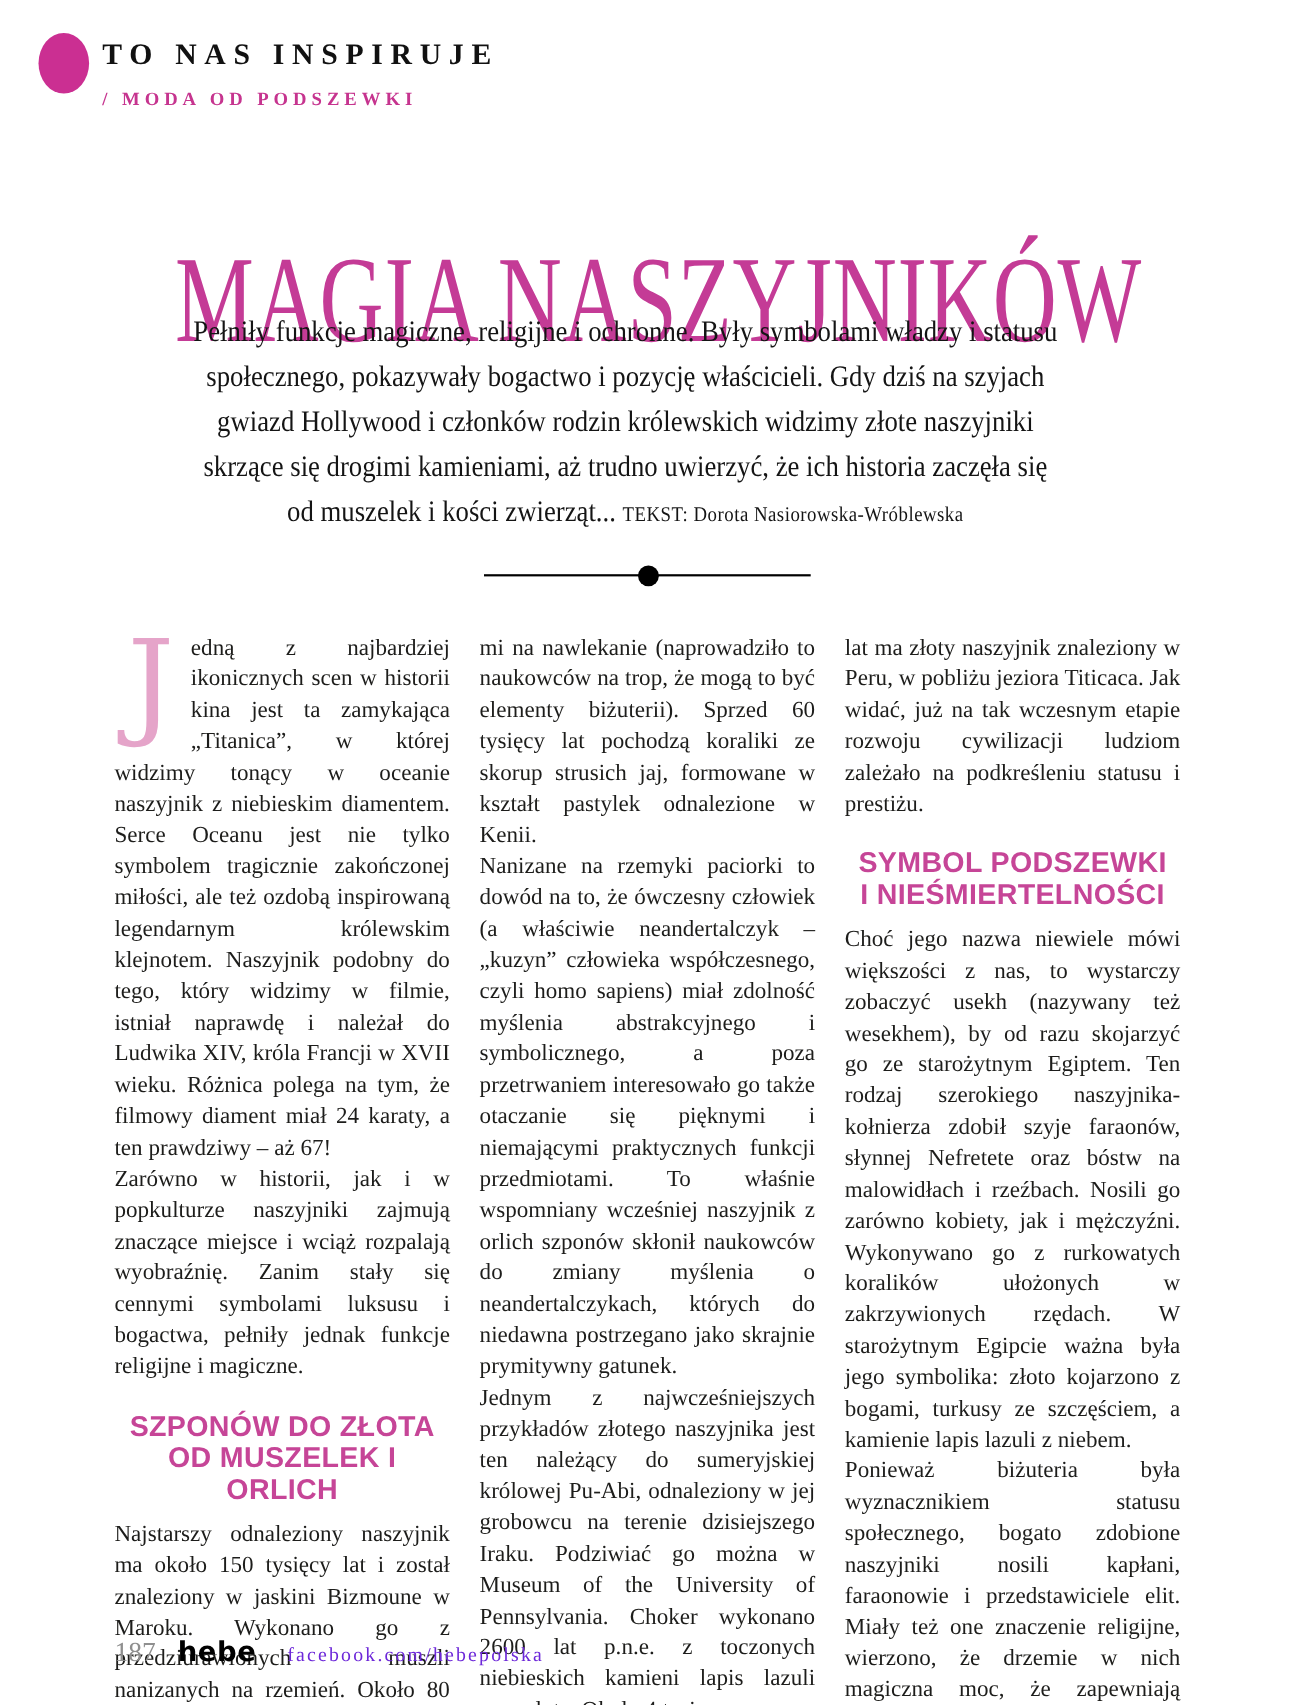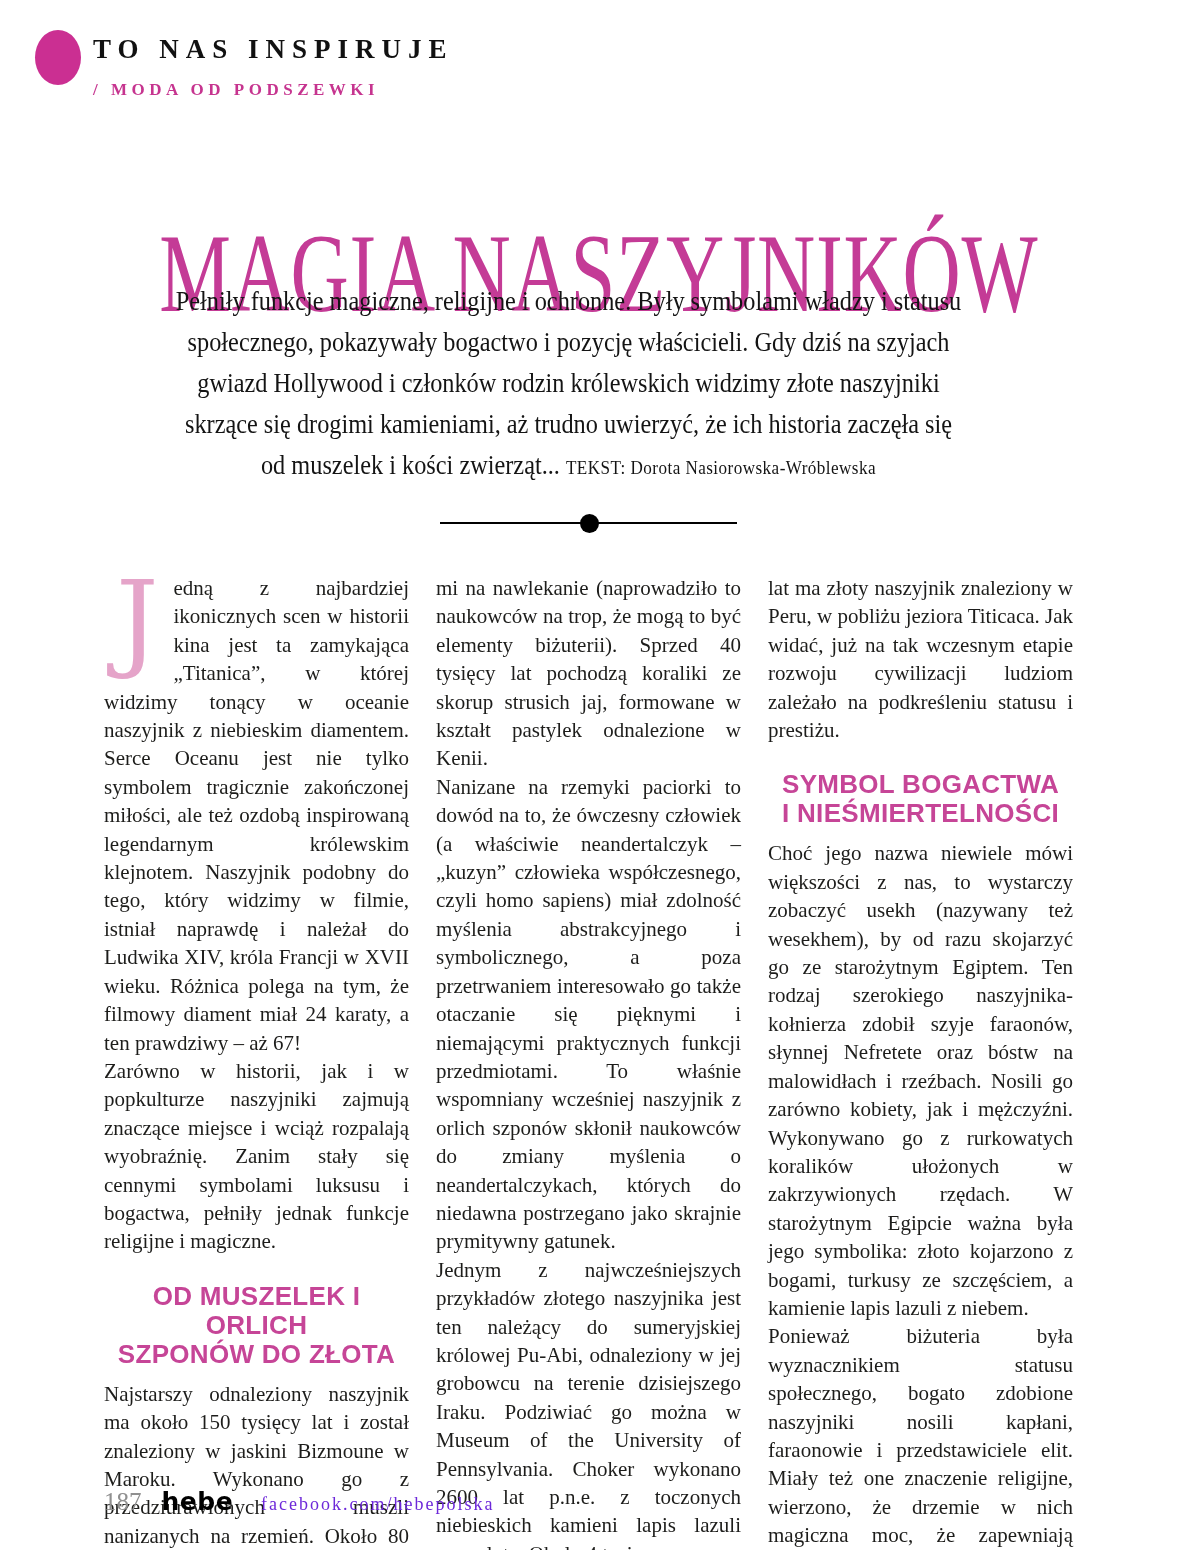--- a/index.html
+++ b/index.html
@@ -64,36 +64,36 @@
   <div class="divider">
     <span class="divider-dot"></span>
   </div>
 
   <div class="columns">
 
     <div class="col">
       <p><span class="dropcap">J</span><span>edną z najbardziej ikonicznych scen w historii kina jest ta zamykająca „Titanica”, w której widzimy tonący w oceanie naszyjnik z niebieskim diamentem. Serce Oceanu jest nie tylko symbolem tragicznie zakończonej miłości, ale też ozdobą inspirowaną legendarnym królewskim klejnotem. Naszyjnik podobny do tego, który widzimy w filmie, istniał naprawdę i należał do Ludwika XIV, króla Francji w XVII wieku. Różnica polega na tym, że filmowy diament miał 24 karaty, a ten prawdziwy – aż 67!</span></p>
       <p>Zarówno w historii, jak i w popkulturze naszyjniki zajmują znaczące miejsce i wciąż rozpalają wyobraźnię. Zanim stały się cennymi symbolami luksusu i bogactwa, pełniły jednak funkcje religijne i magiczne.</p>
       <div class="col-heading">
+        <div>SZPONÓW DO ZŁOTA</div>
         <div>OD MUSZELEK I ORLICH</div>
-        <div>SZPONÓW DO ZŁOTA</div>
       </div>
       <p>Najstarszy odnaleziony naszyjnik ma około 150 tysięcy lat i został znaleziony w jaskini Bizmoune w Maroku. Wykonano go z przedziurawionych muszli nanizanych na rzemień. Około 80 tysięcy lat mają odkryte w Chorwacji polerowane szpony bielika z wgłębienia-</p>
     </div>
 
     <div class="col">
-      <p>mi na nawlekanie (naprowadziło to naukowców na trop, że mogą to być elementy biżuterii). Sprzed 40 tysięcy lat pochodzą koraliki ze skorup strusich jaj, formowane w kształt pastylek odnalezione w Kenii.</p>
+      <p>mi na nawlekanie (naprowadziło to naukowców na trop, że mogą to być elementy biżuterii). Sprzed 60 tysięcy lat pochodzą koraliki ze skorup strusich jaj, formowane w kształt pastylek odnalezione w Kenii.</p>
       <p>Nanizane na rzemyki paciorki to dowód na to, że ówczesny człowiek (a właściwie neandertalczyk – „kuzyn” człowieka współczesnego, czyli homo sapiens) miał zdolność myślenia abstrakcyjnego i symbolicznego, a poza przetrwaniem interesowało go także otaczanie się pięknymi i niemającymi praktycznych funkcji przedmiotami. To właśnie wspomniany wcześniej naszyjnik z orlich szponów skłonił naukowców do zmiany myślenia o neandertalczykach, których do niedawna postrzegano jako skrajnie prymitywny gatunek.</p>
       <p>Jednym z najwcześniejszych przykładów złotego naszyjnika jest ten należący do sumeryjskiej królowej Pu-Abi, odnaleziony w jej grobowcu na terenie dzisiejszego Iraku. Podziwiać go można w Museum of the University of Pennsylvania. Choker wykonano 2600 lat p.n.e. z toczonych niebieskich kamieni lapis lazuli oraz złota. Około 4 tysięcy</p>
     </div>
 
     <div class="col">
       <p>lat ma złoty naszyjnik znaleziony w Peru, w pobliżu jeziora Titicaca. Jak widać, już na tak wczesnym etapie rozwoju cywilizacji ludziom zależało na podkreśleniu statusu i prestiżu.</p>
       <div class="col-heading">
-        <div>SYMBOL BOGACTWA</div>
+        <div>SYMBOL PODSZEWKI</div>
         <div>I NIEŚMIERTELNOŚCI</div>
       </div>
         <p>Choć jego nazwa niewiele mówi większości z nas, to wystarczy zobaczyć usekh (nazywany też wesekhem), by od razu skojarzyć go ze starożytnym Egiptem. Ten rodzaj szerokiego naszyjnika-kołnierza zdobił szyje faraonów, słynnej Nefretete oraz bóstw na malowidłach i rzeźbach. Nosili go zarówno kobiety, jak i mężczyźni. Wykonywano go z rurkowatych koralików ułożonych w zakrzywionych rzędach. W starożytnym Egipcie ważna była jego symbolika: złoto kojarzono z bogami, turkusy ze szczęściem, a kamienie lapis lazuli z niebem.</p>
       <p><span>Ponieważ biżuteria była wyznacznikiem statusu społecznego, bogato zdobione naszyjniki nosili kapłani, faraonowie i przedstawiciele elit. Miały też one znaczenie religijne, wierzono, że drzemie w nich magiczna moc, że zapewniają zdrowie i szczęście. Na</span></p>
     </div>
 
   </div>
 
   <div class="footer">
     <span class="page-number">187</span>

